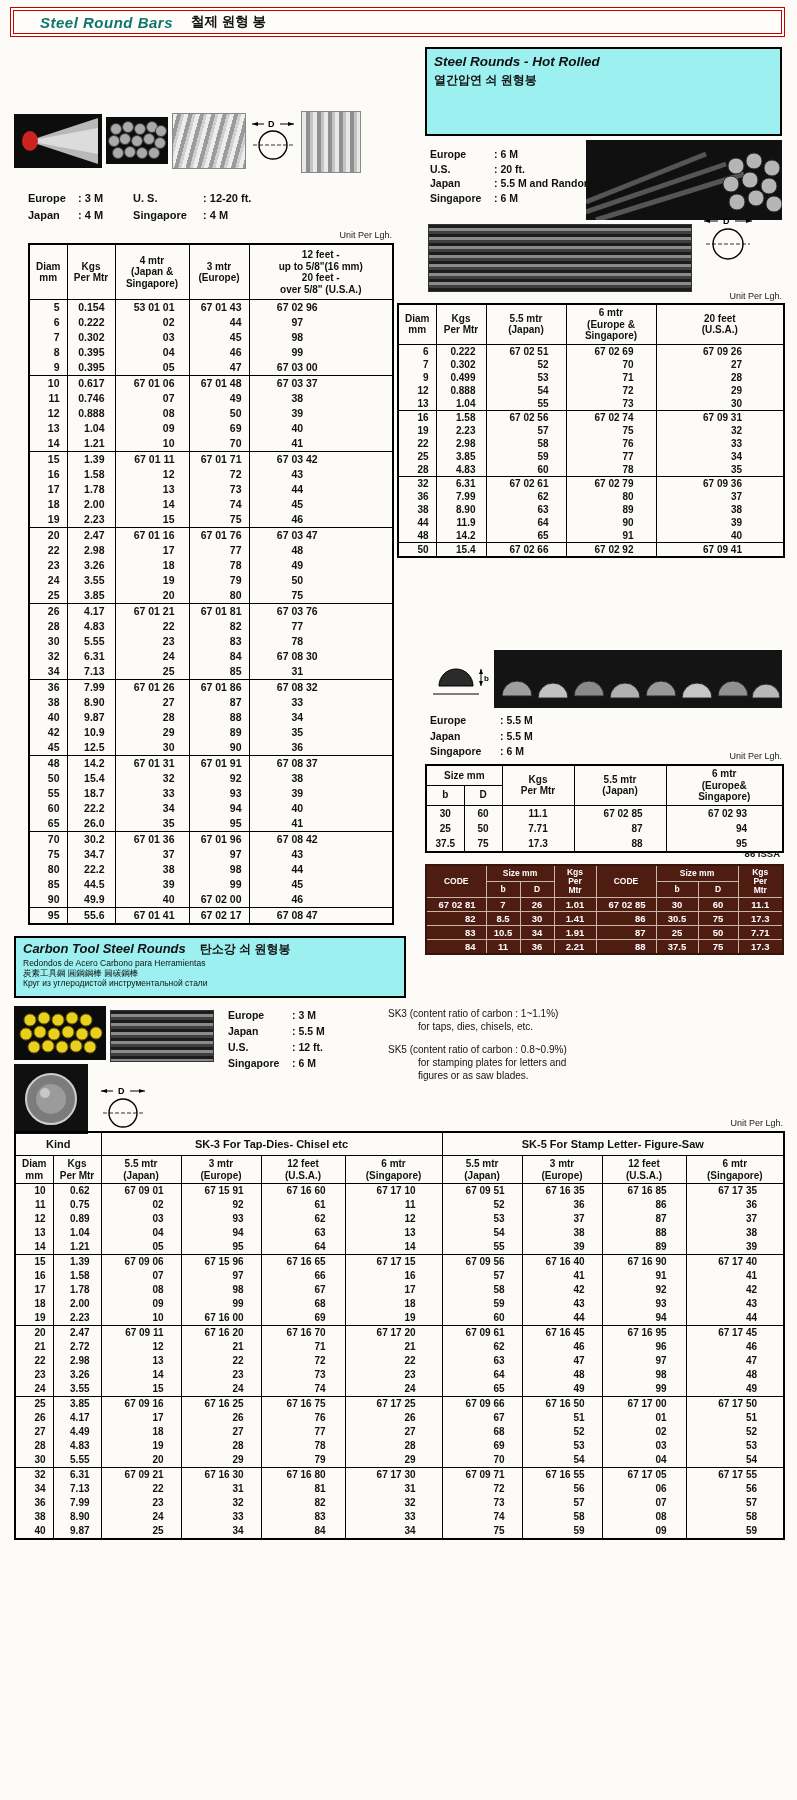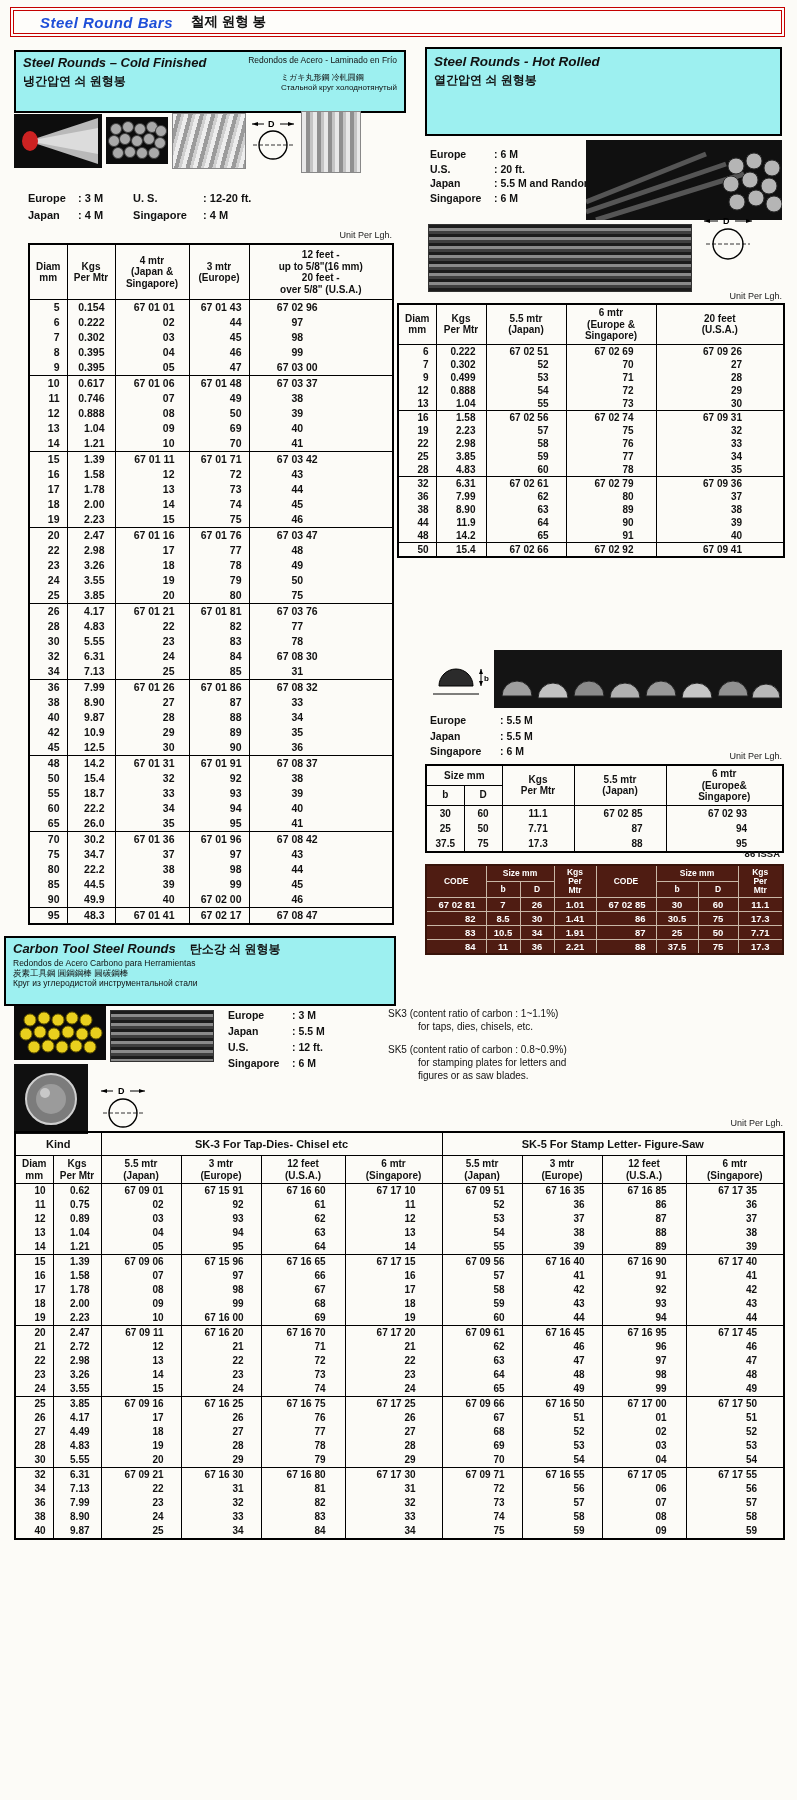--- a/index.html
+++ b/index.html
@@ -3,21 +3,21 @@
 <meta charset="utf-8">
 <style>
   html,body{margin:0;padding:0;}
   body{background:#dcdcdc;}
   #page{position:relative;width:797px;height:1800px;margin:0 auto;background:#fcfbf7;overflow:hidden;
         font-family:"Liberation Sans",sans-serif;color:#111;}
 
   
   .banner{position:absolute;left:10px;top:7px;width:775px;height:30px;border:4px double #c40000;
           display:flex;align-items:center;gap:18px;padding-left:26px;box-sizing:border-box;background:#fefdfa;}
-  .banner .en{font-size:15px;font-weight:bold;font-style:italic;color:#1d4ed8;letter-spacing:.5px;}
+  .banner .en{font-size:15px;font-weight:bold;font-style:italic;color:#0f766e;letter-spacing:.5px;}
   .banner .kr{font-size:13.5px;font-weight:bold;color:#111;}
 
   
   .cyanbox{position:absolute;background:#9df0f0;border:2px solid #000;box-sizing:border-box;padding:3px 7px;}
   .sec-title{font-size:13px;font-weight:bold;font-style:italic;}
   .sec-kr{font-size:12px;font-weight:bold;}
   .sec-es{font-size:8.5px;}
   .sec-sm{font-size:8px;display:block;line-height:10px;}
   .rowflex{display:flex;justify-content:space-between;align-items:flex-start;}
   .whitepanel{background:#fff;margin-top:3px;padding:1px 6px;width:252px;}
@@ -86,33 +86,20 @@
 </head>
 <body>
 
 <div id="page">
 
   <div class="banner">
     <span class="en">Steel Round Bars</span>
     <span class="kr">철제 원형 봉</span>
   </div>
 
-  <div class="cyanbox" style="left:14px;top:50px;width:392px;height:63px;">
-    <div class="rowflex">
-      <span class="sec-title">Steel Rounds – Cold Finished</span>
-      <span class="sec-es">Redondos de Acero - Laminado en Frío</span>
-    </div>
-    <div class="rowflex" style="margin-top:3px;">
-      <span class="sec-kr">냉간압연 쇠 원형봉</span>
-      <span style="text-align:left;">
-        <span class="sec-sm">ミガキ丸形鋼 冷軋圓鋼</span>
-        <span class="sec-sm">Стальной круг холоднотянутый</span>
-      </span>
-    </div>
-  </div>
 
   <div class="cyanbox" style="left:425px;top:47px;width:357px;height:89px;">
     <span class="sec-title" style="font-size:13.5px;">Steel Rounds - Hot Rolled</span><br>
     <span class="sec-kr">열간압연 쇠 원형봉</span>
   </div>
 
   <div class="ph" style="left:14px;top:114px;width:88px;height:54px;">
     <svg width="88" height="54" viewBox="0 0 88 54">
       <rect width="88" height="54" fill="#0d0d0d"></rect>
       <polygon points="14,27 84,4 84,50" fill="#b9b9b9"></polygon>
@@ -256,21 +243,21 @@
           <th>12 feet -
 up to 5/8"(16 mm)
 20 feet -
 over 5/8" (U.S.A.)</th>
         </tr>
     </thead>
     <tbody>
         <tr class="grp">
           <td>5</td>
           <td>0.154</td>
-          <td>67 01 01</td>
+          <td>53 01 01</td>
           <td>67 01 43</td>
           <td>67 02 96</td>
         </tr>
         <tr>
           <td>6</td>
           <td>0.222</td>
           <td>02</td>
           <td>44</td>
           <td>97</td>
         </tr>
@@ -535,21 +522,21 @@
         </tr>
         <tr>
           <td>90</td>
           <td>49.9</td>
           <td>40</td>
           <td>67 02 00</td>
           <td>46</td>
         </tr>
         <tr class="grp">
           <td>95</td>
-          <td>48.3</td>
+          <td>55.6</td>
           <td>67 01 41</td>
           <td>67 02 17</td>
           <td>67 08 47</td>
         </tr>
       </tbody>
   </table>
 
   <table class="dtable t-hot" style="left:397px;top:303px;width:386px;">
     <colgroup>
         <col style="width:38px">
@@ -850,21 +837,21 @@
           <td>36</td>
           <td>2.21</td>
           <td>88</td>
           <td>37.5</td>
           <td>75</td>
           <td>17.3</td>
         </tr>
       </tbody>
   </table>
 
-  <div class="cyanbox" style="left:4px;top:936px;width:392px;height:70px;">
+  <div class="cyanbox" style="left:14px;top:936px;width:392px;height:62px;">
     <div style="display:flex;gap:14px;align-items:baseline;">
       <span class="sec-title">Carbon Tool Steel Rounds</span>
       <span class="sec-kr">탄소강 쇠 원형봉</span>
     </div>
     <span class="sec-sm" style="font-size:8.5px;">Redondos de Acero Carbono para  Herramientas</span>
     <span class="sec-sm" style="font-size:8.5px;">炭素工具鋼  圓鋼鋼棒  圓碳鋼棒</span>
     <span class="sec-sm" style="font-size:8.5px;">Круг из углеродистой инструментальной стали</span>
   </div>
 
   <div class="ph" style="left:14px;top:1006px;width:92px;height:54px;">

